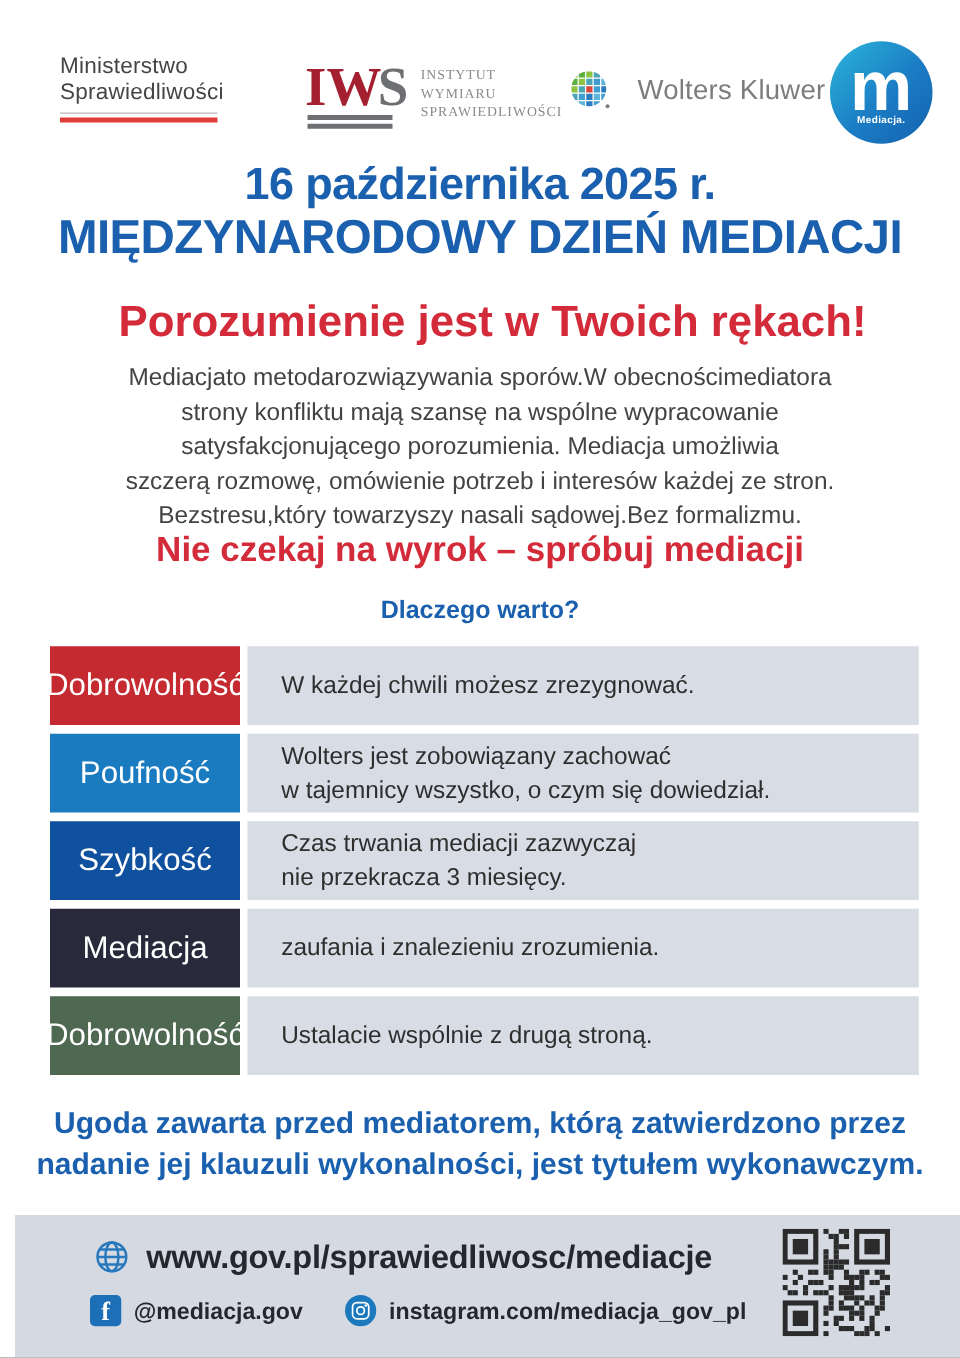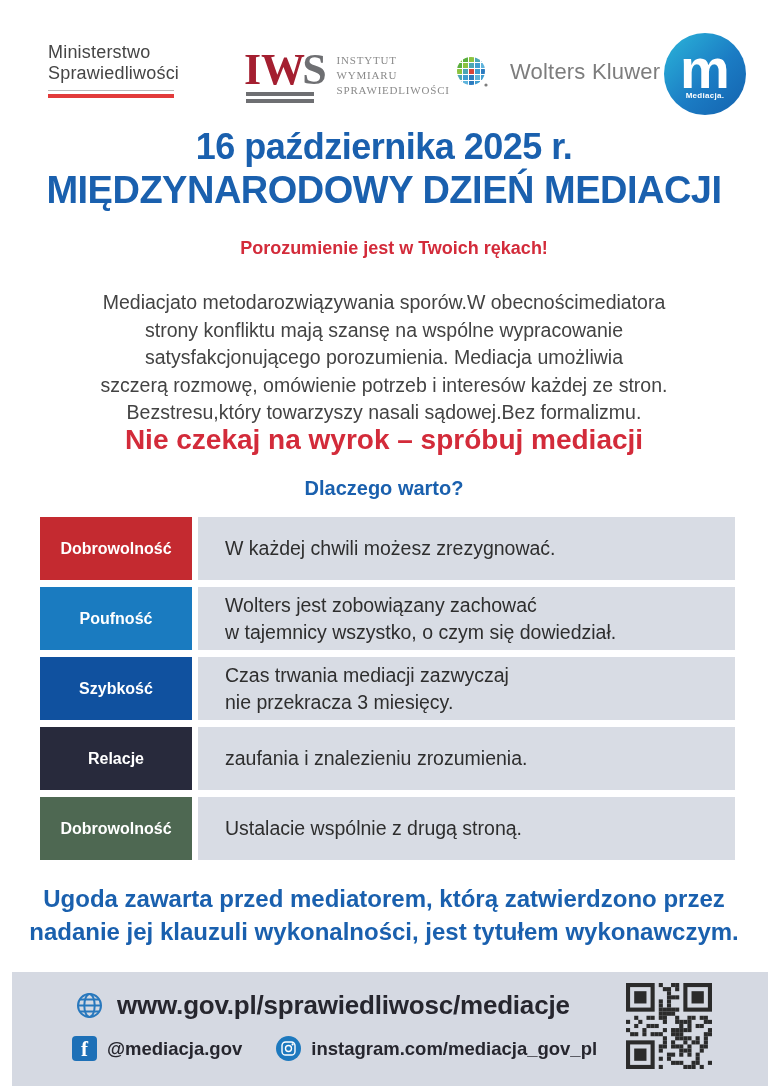--- a/index.html
+++ b/index.html
@@ -35,32 +35,32 @@
     background:linear-gradient(135deg,#2BB6DA 0%,#1B7CC4 55%,#1462AE 100%);
     display:flex;flex-direction:column;align-items:center;justify-content:center;color:#fff;}
   .med-logo .m{font-size:56px;font-weight:bold;line-height:48px;margin-top:-4px;}
   .med-logo .cap{font-size:8px;font-weight:bold;margin-top:-2px;letter-spacing:.3px;}
   
   .t1{position:absolute;top:126px;width:100%;text-align:center;
     color:var(--blue);font-size:36px;font-weight:bold;letter-spacing:-.5px;}
   .t2{position:absolute;top:169px;width:100%;text-align:center;
     color:var(--blue);font-size:38px;font-weight:bold;letter-spacing:-.5px;}
   .sub{position:absolute;top:238px;width:100%;text-align:center;
-    color:var(--red);font-size:18px;font-weight:bold;padding-left:20px;}
+    color:var(--red);font-size:35px;font-weight:bold;padding-left:20px;}
   .intro{position:absolute;top:289px;width:100%;text-align:center;
     color:#434343;font-size:19.5px;line-height:27.5px;}
   .cta{position:absolute;top:424px;width:100%;text-align:center;
     color:var(--red);font-size:28px;font-weight:bold;}
   .why{position:absolute;top:477px;width:100%;text-align:center;
     color:var(--blue);font-size:20px;font-weight:bold;}
   
   .btable{position:absolute;top:517px;left:40px;width:695px;}
   .brow{display:flex;margin-bottom:7px;height:63px;}
   .blabel{width:152px;flex:0 0 152px;margin-right:6px;color:#fff;
-    font-size:16px;font-weight:bold;display:flex;align-items:center;justify-content:center;}
+    font-size:25px;font-weight:normal;display:flex;align-items:center;justify-content:center;}
   .bcell{flex:1;background:var(--cellgray);color:#2e2e2e;font-size:19.5px;line-height:27px;
     display:flex;flex-direction:column;justify-content:center;padding-left:27px;}
   
   .legal{position:absolute;top:882px;width:100%;text-align:center;
     color:var(--blue);font-size:24px;line-height:33px;font-weight:bold;}
   
   .footer{position:absolute;left:12px;top:972px;width:768px;height:114px;background:var(--footergray);}
   .site-row{position:absolute;left:64px;top:18px;display:flex;align-items:center;}
   .site-url{margin-left:14px;font-size:26px;font-weight:bold;color:#26262e;letter-spacing:-.2px;}
   .social-row{position:absolute;left:60px;top:64px;display:flex;align-items:center;}
@@ -175,21 +175,21 @@
       </div>
     </div>
     <div class="brow">
       <div class="blabel" style="background: rgb(16, 81, 159);">Szybkość</div>
       <div class="bcell">
         <div>Czas trwania mediacji zazwyczaj</div>
         <div>nie przekracza 3 miesięcy.</div>
       </div>
     </div>
     <div class="brow">
-      <div class="blabel" style="background: rgb(40, 42, 60);">Relacje</div>
+      <div class="blabel" style="background: rgb(40, 42, 60);">Mediacja</div>
       <div class="bcell">
         <div>zaufania i znalezieniu zrozumienia.</div>
       </div>
     </div>
     <div class="brow">
       <div class="blabel" style="background: rgb(78, 104, 82);">Dobrowolność</div>
       <div class="bcell">
         <div>Ustalacie wspólnie z drugą stroną.</div>
       </div>
     </div>

